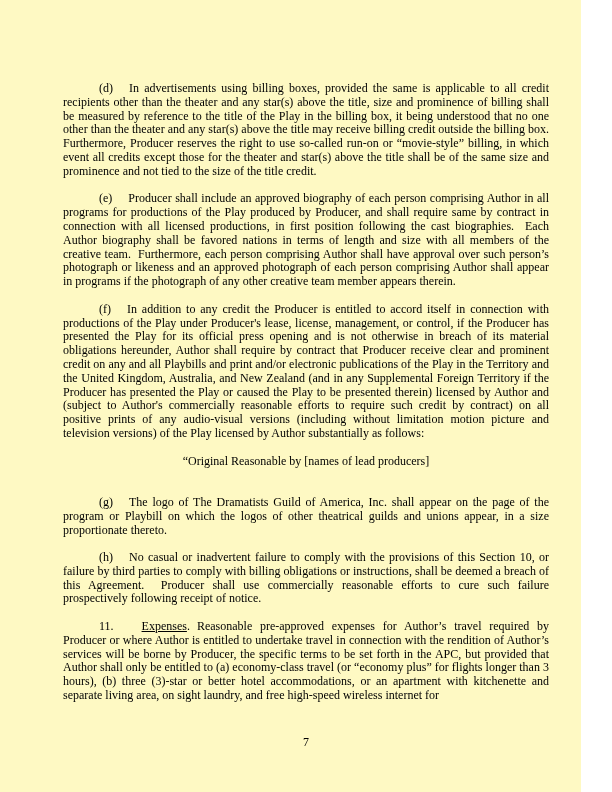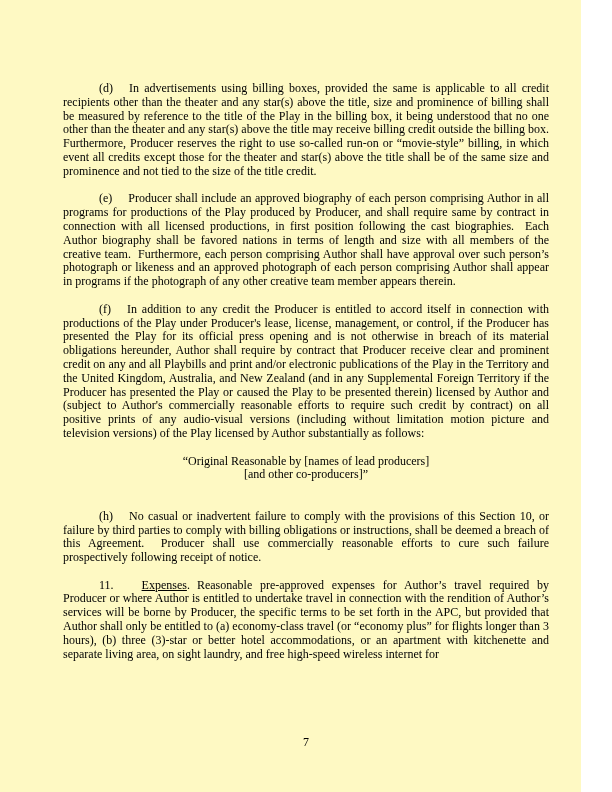--- a/index.html
+++ b/index.html
@@ -58,23 +58,23 @@
   <div class="content">
 
     <p class="para"><span class="plabel">(d)</span><span class="tab t16"></span><span class="ptext">In advertisements using billing boxes, provided the same is applicable to all credit recipients other than the theater and any star(s) above the title, size and prominence of billing shall be measured by reference to the title of the Play in the billing box, it being understood that no one other than the theater and any star(s) above the title may receive billing credit outside the billing box.  Furthermore, Producer reserves the right to use so-called run-on or “movie-style” billing, in which event all credits except those for the theater and star(s) above the title shall be of the same size and prominence and not tied to the size of the title credit.</span></p>
 
     <p class="para"><span class="plabel">(e)</span><span class="tab t16"></span><span class="ptext">Producer shall include an approved biography of each person comprising Author in all programs for productions of the Play produced by Producer, and shall require same by contract in connection with all licensed productions, in first position following the cast biographies.  Each Author biography shall be favored nations in terms of length and size with all members of the creative team.  Furthermore, each person comprising Author shall have approval over such person’s photograph or likeness and an approved photograph of each person comprising Author shall appear in programs if the photograph of any other creative team member appears therein.</span></p>
 
     <p class="para"><span class="plabel">(f)</span><span class="tab t16"></span><span class="ptext">In addition to any credit the Producer is entitled to accord itself in connection with productions of the Play under Producer's lease, license, management, or control, if the Producer has presented the Play for its official press opening and is not otherwise in breach of its material obligations hereunder, Author shall require by contract that Producer receive clear and prominent credit on any and all Playbills and print and/or electronic publications of the Play in the Territory and the United Kingdom, Australia, and New Zealand (and in any Supplemental Foreign Territory if the Producer has presented the Play or caused the Play to be presented therein) licensed by Author and (subject to Author's commercially reasonable efforts to require such credit by contract) on all positive prints of any audio-visual versions (including without limitation motion picture and television versions) of the Play licensed by Author substantially as follows:</span></p>
 
     <div class="quote">
       <div>“Original Reasonable by [names of lead producers]</div>
-      <div>[and other co-producers]”</div>
     </div>
 
+    <p class="para"><span class="plabel">(g)</span><span class="tab t16"></span><span class="ptext">The logo of The Dramatists Guild of America, Inc. shall appear on the page of the program or Playbill on which the logos of other theatrical guilds and unions appear, in a size proportionate thereto.</span></p>
 
     <p class="para"><span class="plabel">(h)</span><span class="tab t16"></span><span class="ptext">No casual or inadvertent failure to comply with the provisions of this Section 10, or failure by third parties to comply with billing obligations or instructions, shall be deemed a breach of this Agreement.  Producer shall use commercially reasonable efforts to cure such failure prospectively following receipt of notice.</span></p>
 
     <p class="para"><span class="plabel">11.</span><span class="tab t28"></span><span class="underline">Expenses</span><span>.</span><span class="tab t7"></span><span class="ptext">Reasonable pre-approved expenses for Author’s travel required by Producer or where Author is entitled to undertake travel in connection with the rendition of Author’s services will be borne by Producer, the specific terms to be set forth in the APC, but provided that Author shall only be entitled to (a) economy-class travel (or “economy plus” for flights longer than 3 hours), (b) three (3)-star or better hotel accommodations, or an apartment with kitchenette and separate living area, on sight laundry, and free high-speed wireless internet for</span></p>
 
   </div>
 
   <div class="page-number">7</div>
 </div>
 

